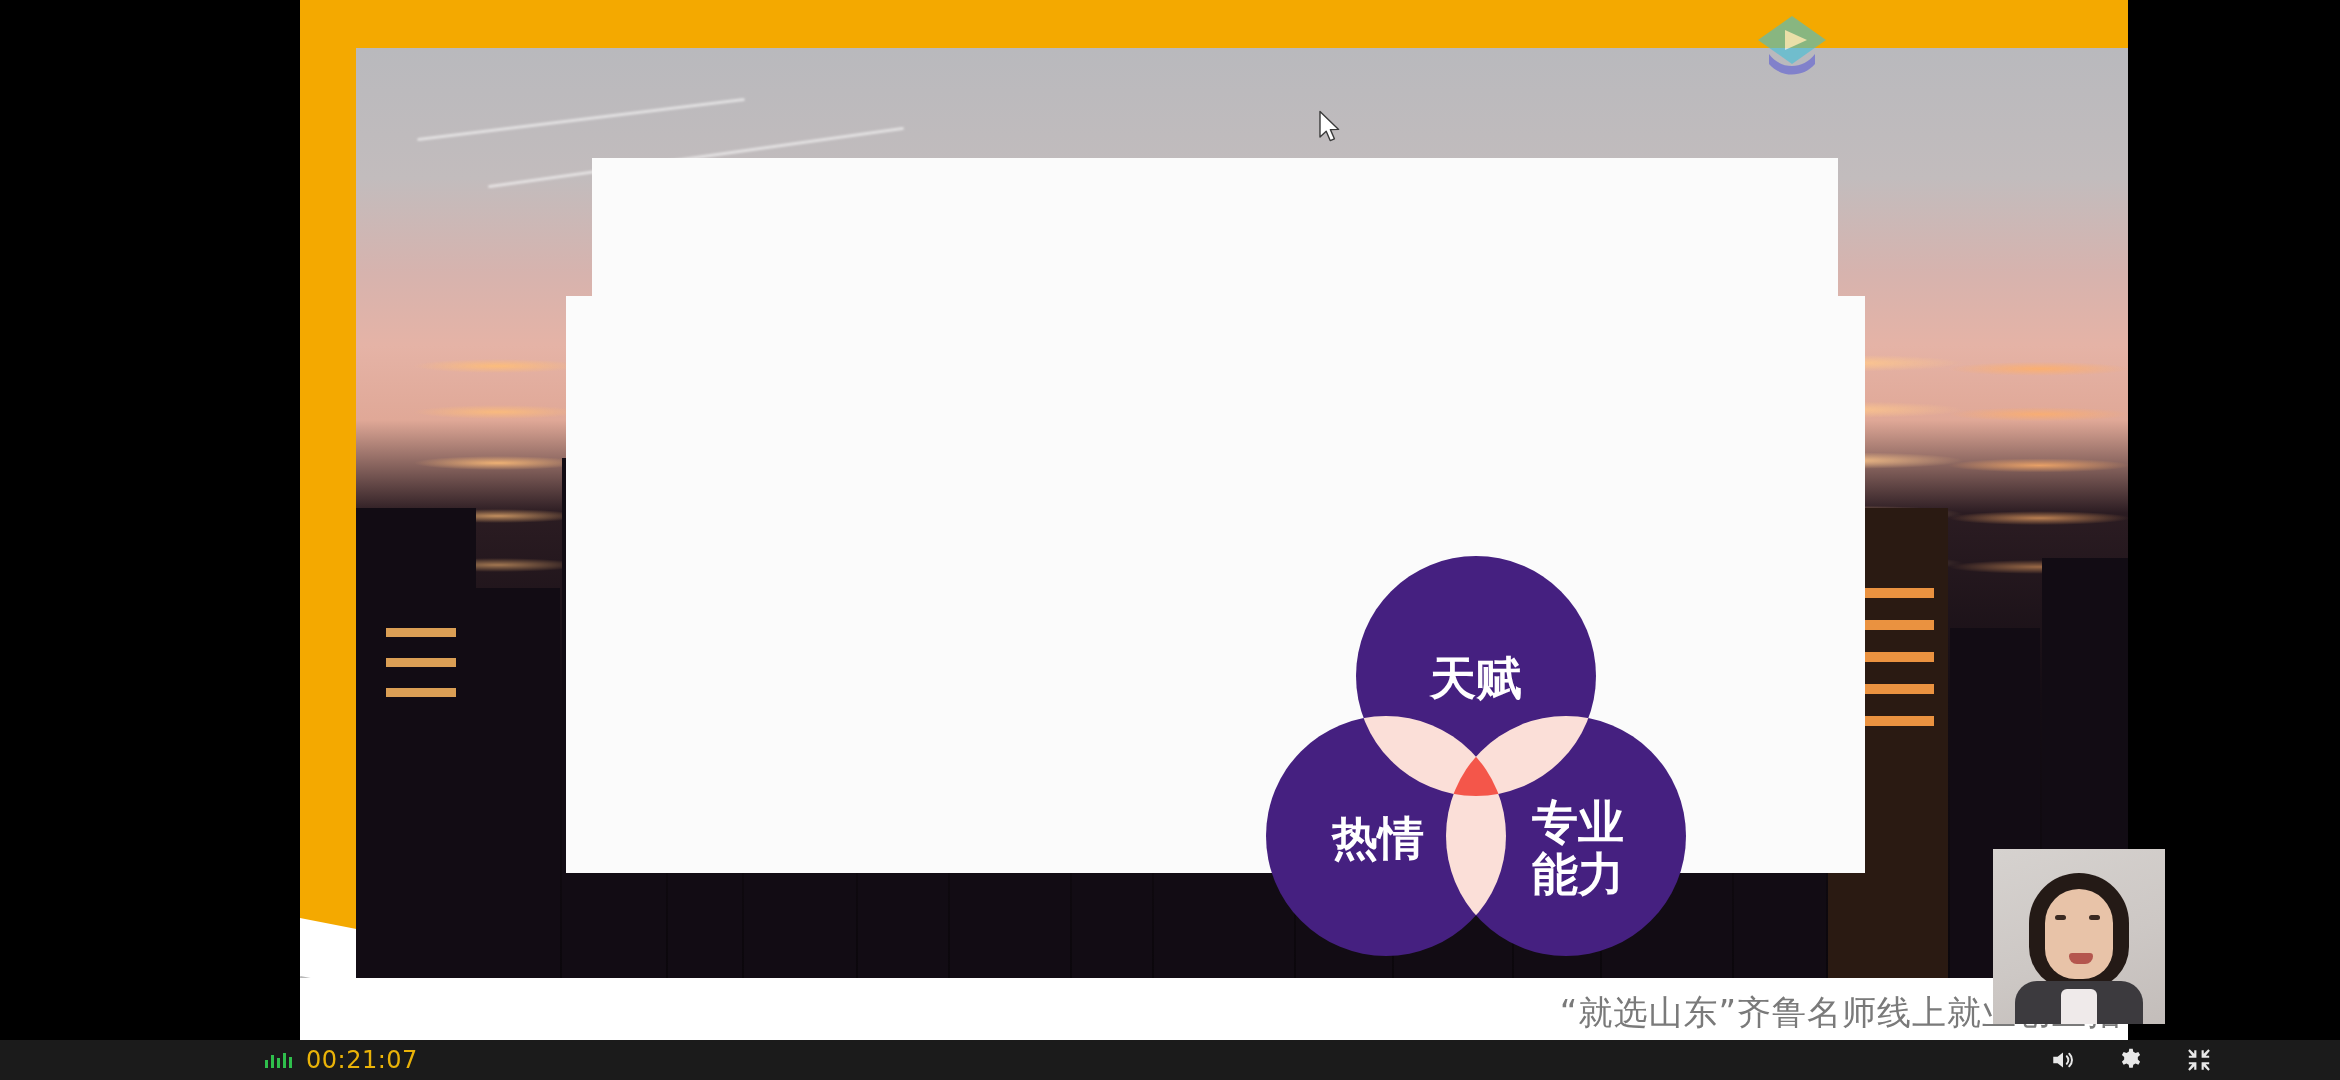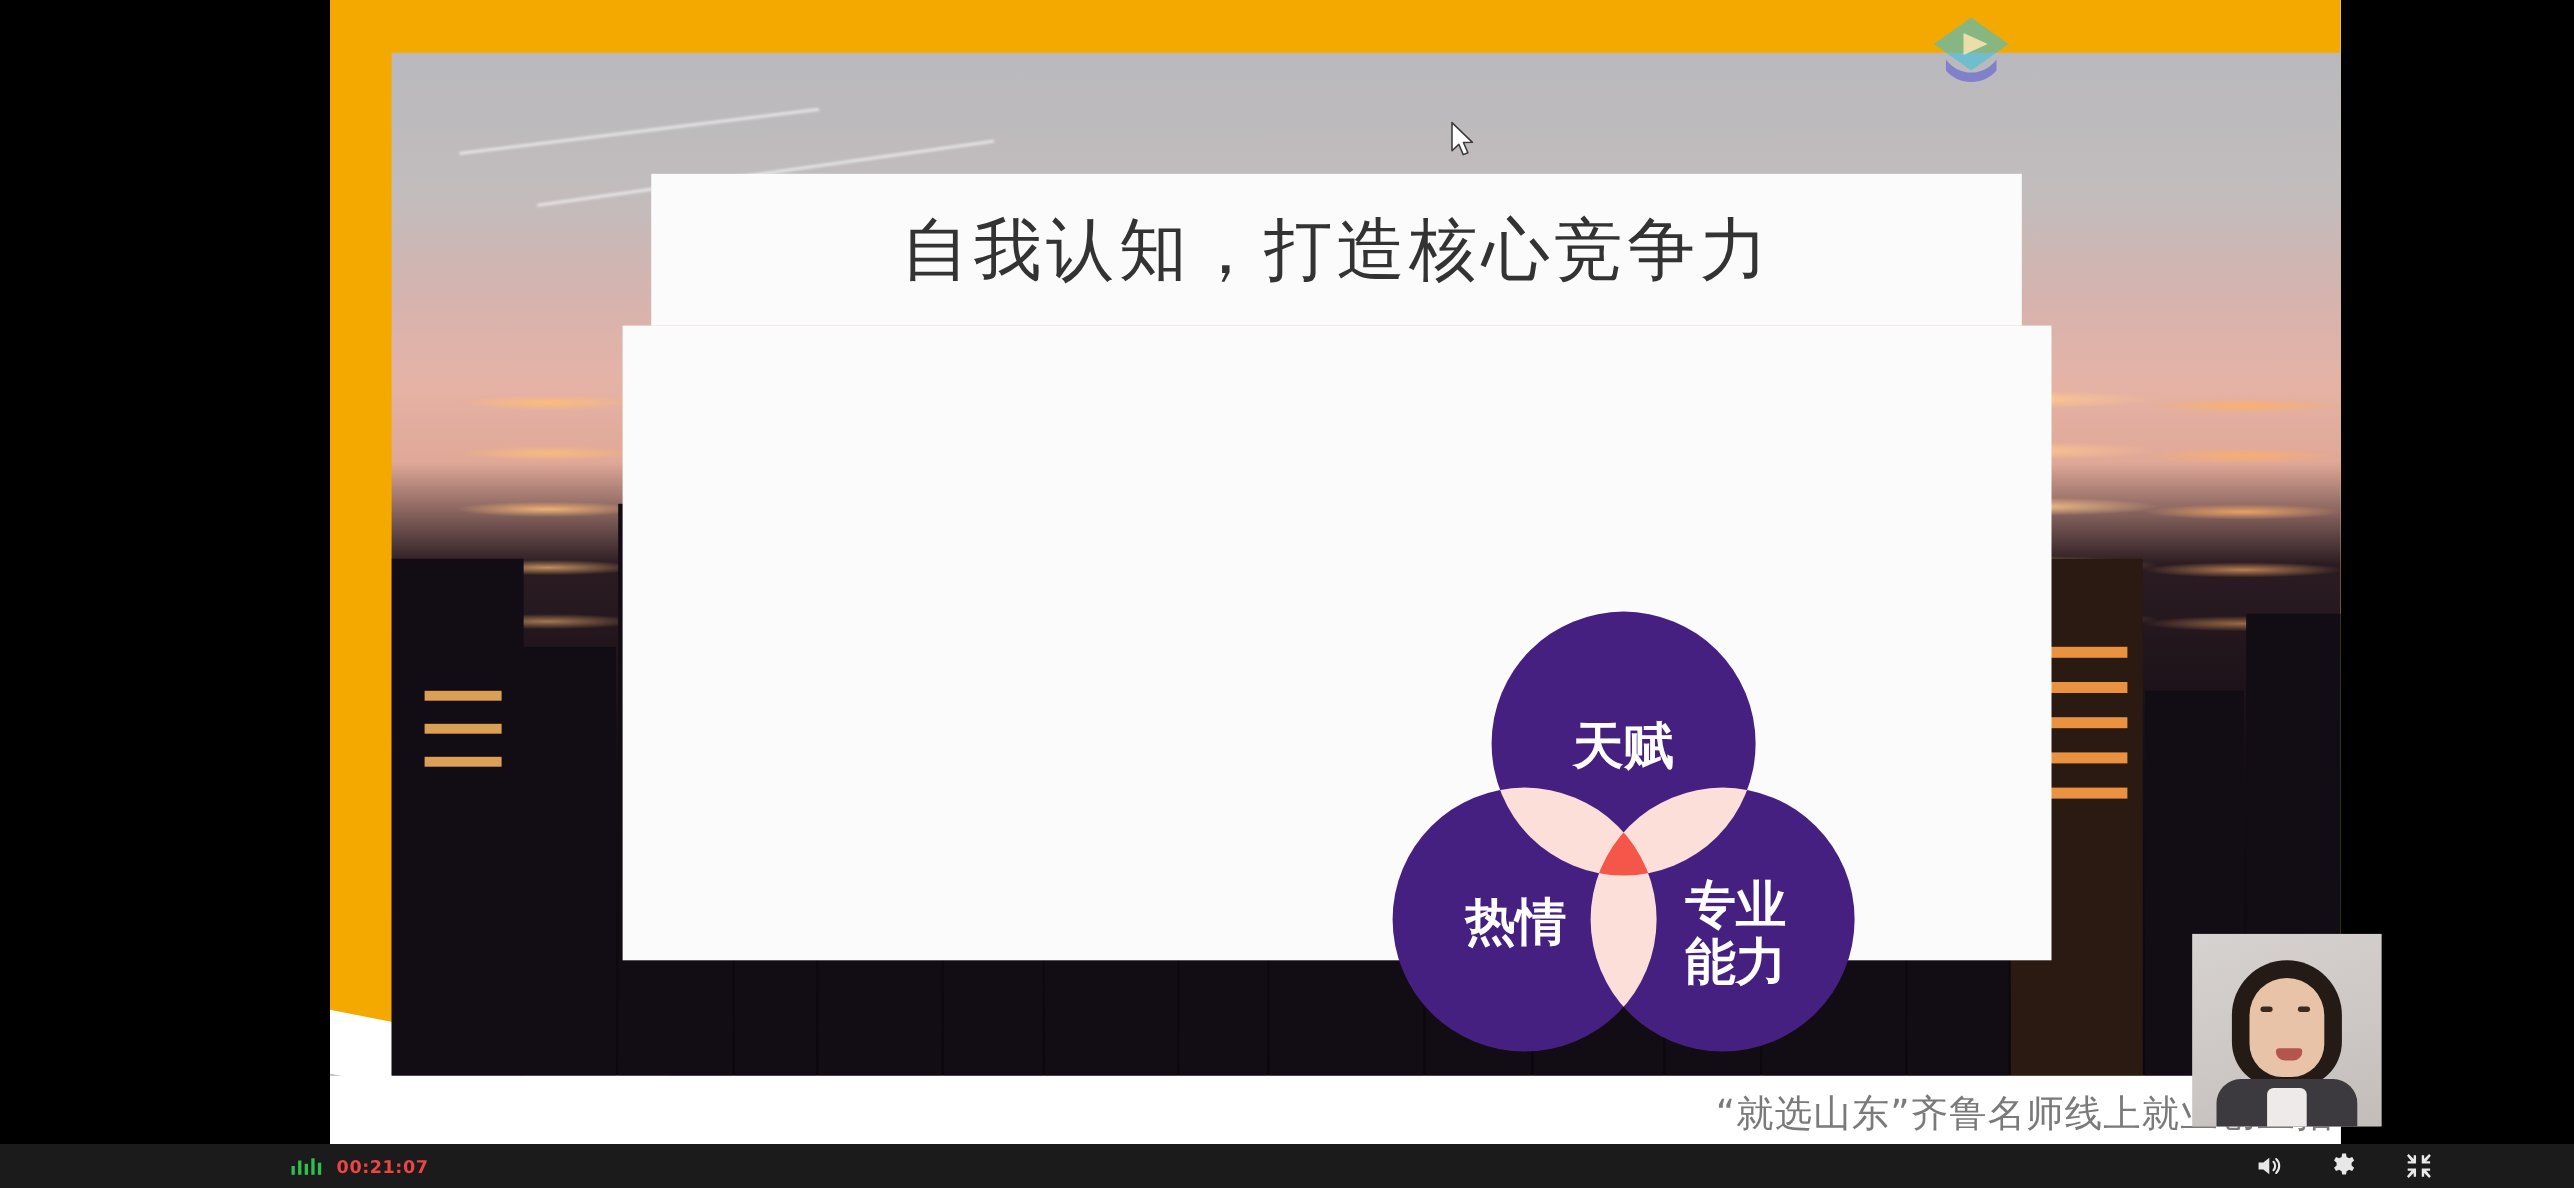--- a/index.html
+++ b/index.html
@@ -121,21 +121,21 @@
 
   
   #controls{
     position:absolute; left:0; bottom:0; width:100%; height:40px;
     background:#1b1b1b; z-index:50;
     display:flex; align-items:center;
   }
   .ctl-left{ display:flex; align-items:center; gap:14px; margin-left:265px; }
   .levels{ display:flex; align-items:flex-end; gap:3px; height:16px; }
   .levels i{ display:block; width:3px; background:#2fbf4c; }
-  .time{ color:#ef4444; font-size:16px; font-weight:700; letter-spacing:.5px;
+  .time{ color:#eab308; font-size:24px; font-weight:400; letter-spacing:.5px;
          font-family:"DejaVu Sans","Liberation Sans",sans-serif; }
   .ctl-right{ margin-left:auto; display:flex; align-items:center; gap:42px; margin-right:128px; }
   .ctl-right .ic{ width:26px; height:26px; display:flex; align-items:center;
                   justify-content:center; cursor:pointer; }
   .ctl-right svg{ fill:#e8e8e8; }
 
   
   #cursor{ position:absolute; left:1318px; top:110px; z-index:60; }
 </style>
 </head>
@@ -187,21 +187,20 @@
       <div class="win" style="left:230px;top:632px;width:62px;height:9px;"></div>
       <div class="win" style="left:610px;top:590px;width:80px;height:9px;"></div>
       <div class="win" style="left:610px;top:624px;width:80px;height:9px;"></div>
       <div class="win" style="left:1056px;top:600px;width:76px;height:9px;"></div>
       <div class="win" style="left:1056px;top:634px;width:76px;height:9px;"></div>
       <div class="win" style="left:1262px;top:612px;width:90px;height:9px;"></div>
       <div class="win" style="left:1262px;top:646px;width:90px;height:9px;"></div>
     </div>
 
     <div class="card-top"></div>
-    <div class="slide-title">自我认知，打造核心竞争力</div>
 
     <div class="card-main">
 
       <div class="venn">
         <svg width="500" height="500" viewBox="0 0 500 500" aria-hidden="true">
           <defs>
             <clipPath id="cT">
                 <circle cx="250" cy="160" r="120"></circle>
               </clipPath>
             <clipPath id="cL">

